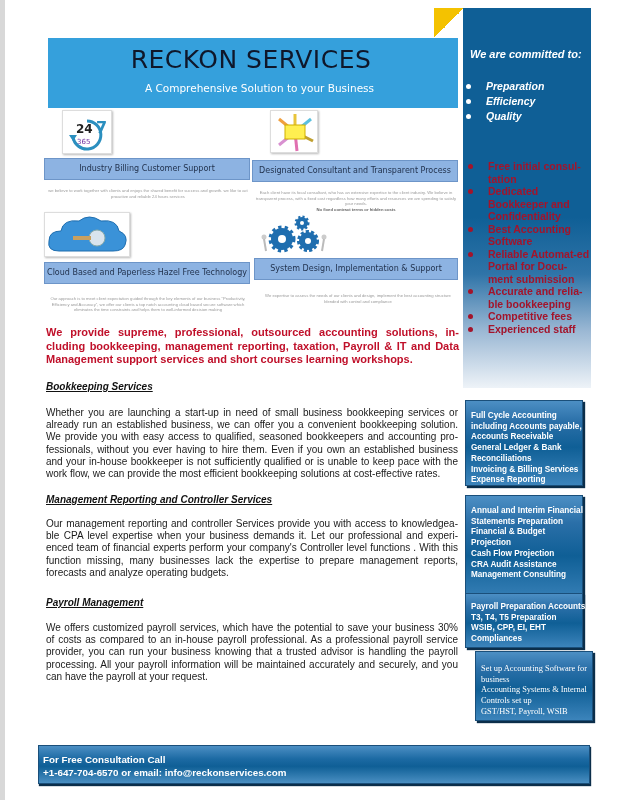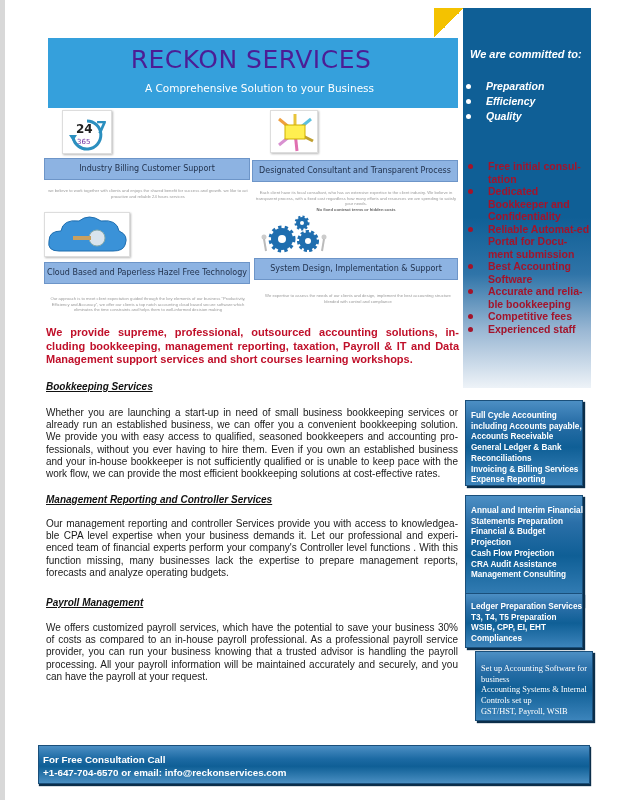--- a/index.html
+++ b/index.html
@@ -3,21 +3,21 @@
 <meta charset="utf-8">
 <style>
   * { box-sizing: border-box; margin: 0; padding: 0; }
   html, body { width: 619px; height: 800px; overflow: hidden; background: #ffffff; }
   body { position: relative; font-family: "Liberation Sans", sans-serif; color: #111; }
 
   .left-edge { position: absolute; left: 0; top: 0; width: 5px; height: 800px; background: #d8d8d8; }
 
   
   .banner { position: absolute; left: 48px; top: 38px; width: 410px; height: 70px; background: #35a0dc; }
-  .banner-title { position: absolute; left: 0; right: 4px; top: 7px; text-align: center; color: #4c1d95; font-family: "DejaVu Sans", sans-serif; font-size: 25px; letter-spacing: 0.5px; }
+  .banner-title { position: absolute; left: 0; right: 4px; top: 7px; text-align: center; color: #0f172a; font-family: "DejaVu Sans", sans-serif; font-size: 25px; letter-spacing: 0.5px; }
   .banner-sub { position: absolute; left: 13px; right: 0; top: 44px; text-align: center; color: #fff; font-family: "DejaVu Sans", sans-serif; font-size: 10.5px; }
 
   
   .corner { position: absolute; left: 434px; top: 8px; width: 30px; height: 30px; background: linear-gradient(135deg, #f4c200 50%, transparent 50%); }
   .sidebar { position: absolute; left: 463px; top: 8px; width: 128px; height: 380px;
     background: linear-gradient(to bottom, #0f5f96 0%, #0f5f96 55%, #2f74a8 70%, #9bb8d4 85%, #eef3f8 100%); }
   .commit-title { position: absolute; left: 7px; top: 40px; color: #fff; font-weight: bold; font-style: italic; font-size: 11px; }
   .commit-list { position: absolute; left: 3px; top: 72px; list-style: none; }
   .commit-list li { color: #fff; font-weight: bold; font-style: italic; font-size: 10.5px; height: 15px; position: relative; padding-left: 20px; }
   .commit-list li .dot { position: absolute; left: 0; top: 4px; width: 5px; height: 5px; border-radius: 50%; background: #fff; }
@@ -58,22 +58,22 @@
 <div class="sidebar">
   <div class="commit-title">We are committed to:</div>
   <ul class="commit-list">
     <li><span class="dot"></span><span>Preparation</span></li>
     <li><span class="dot"></span><span>Efficiency</span></li>
     <li><span class="dot"></span><span>Quality</span></li>
   </ul>
   <ul class="feature-list">
     <li><span class="dot"></span><span>Free initial consul-tation</span></li>
     <li><span class="dot"></span><span>Dedicated Bookkeeper and Confidentiality</span></li>
+    <li><span class="dot"></span><span>Best Accounting Software</span></li>
     <li><span class="dot"></span><span>Reliable Automat-ed Portal for Docu-ment submission</span></li>
-    <li><span class="dot"></span><span>Best Accounting Software</span></li>
     <li><span class="dot"></span><span>Accurate and relia-ble bookkeeping</span></li>
     <li><span class="dot"></span><span>Competitive fees</span></li>
     <li><span class="dot"></span><span>Experienced staff</span></li>
   </ul>
 </div>
 
 <div class="banner">
   <div class="banner-title">RECKON SERVICES</div>
   <div class="banner-sub">A Comprehensive Solution to your Business</div>
 </div>
@@ -157,21 +157,21 @@
 <div class="side-box" style="top:495px;height:111px;padding-top:10px;">
   <div>Annual and Interim Financial</div>
   <div>Statements Preparation</div>
   <div>Financial &amp; Budget</div>
   <div>Projection</div>
   <div>Cash Flow Projection</div>
   <div>CRA Audit Assistance</div>
   <div>Management Consulting</div>
 </div>
 <div class="side-box" style="top:593px;height:55px;padding-top:8px;">
-  <div>Ledger Preparation Services</div>
+  <div>Payroll Preparation Accounts</div>
   <div>T3, T4, T5 Preparation</div>
   <div>WSIB, CPP, EI, EHT</div>
   <div>Compliances</div>
 </div>
 <div class="side-box serif" style="top:651px;height:70px;padding-top:12px;margin-left:10px;">
   <div>Set up Accounting Software for</div>
   <div>business</div>
   <div>Accounting Systems &amp; Internal</div>
   <div>Controls set up</div>
   <div>GST/HST, Payroll, WSIB</div>

